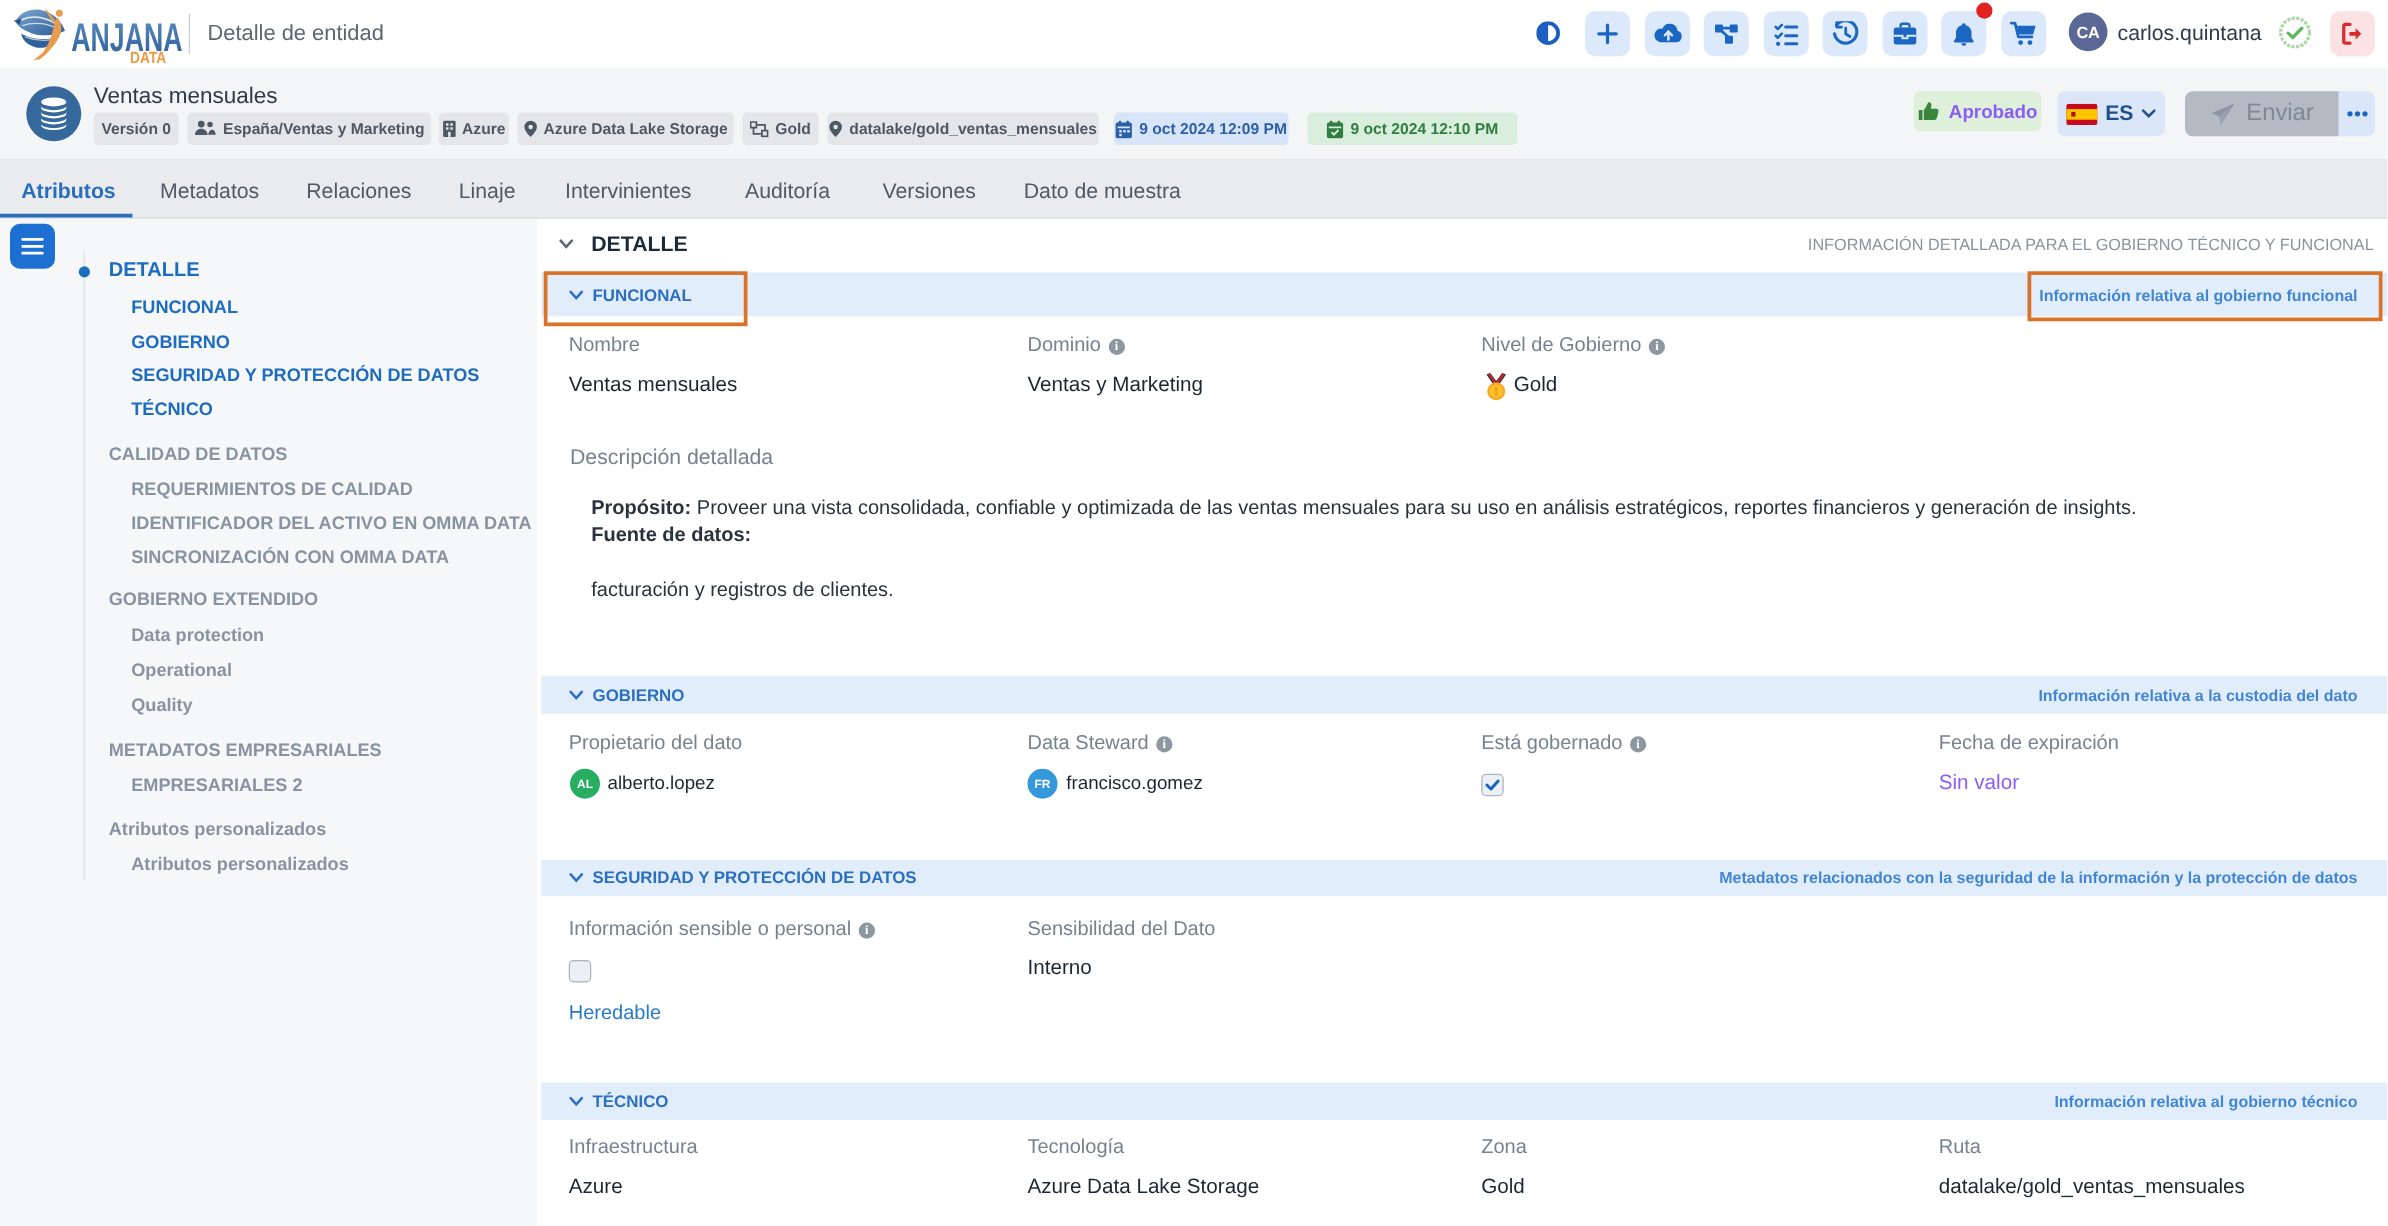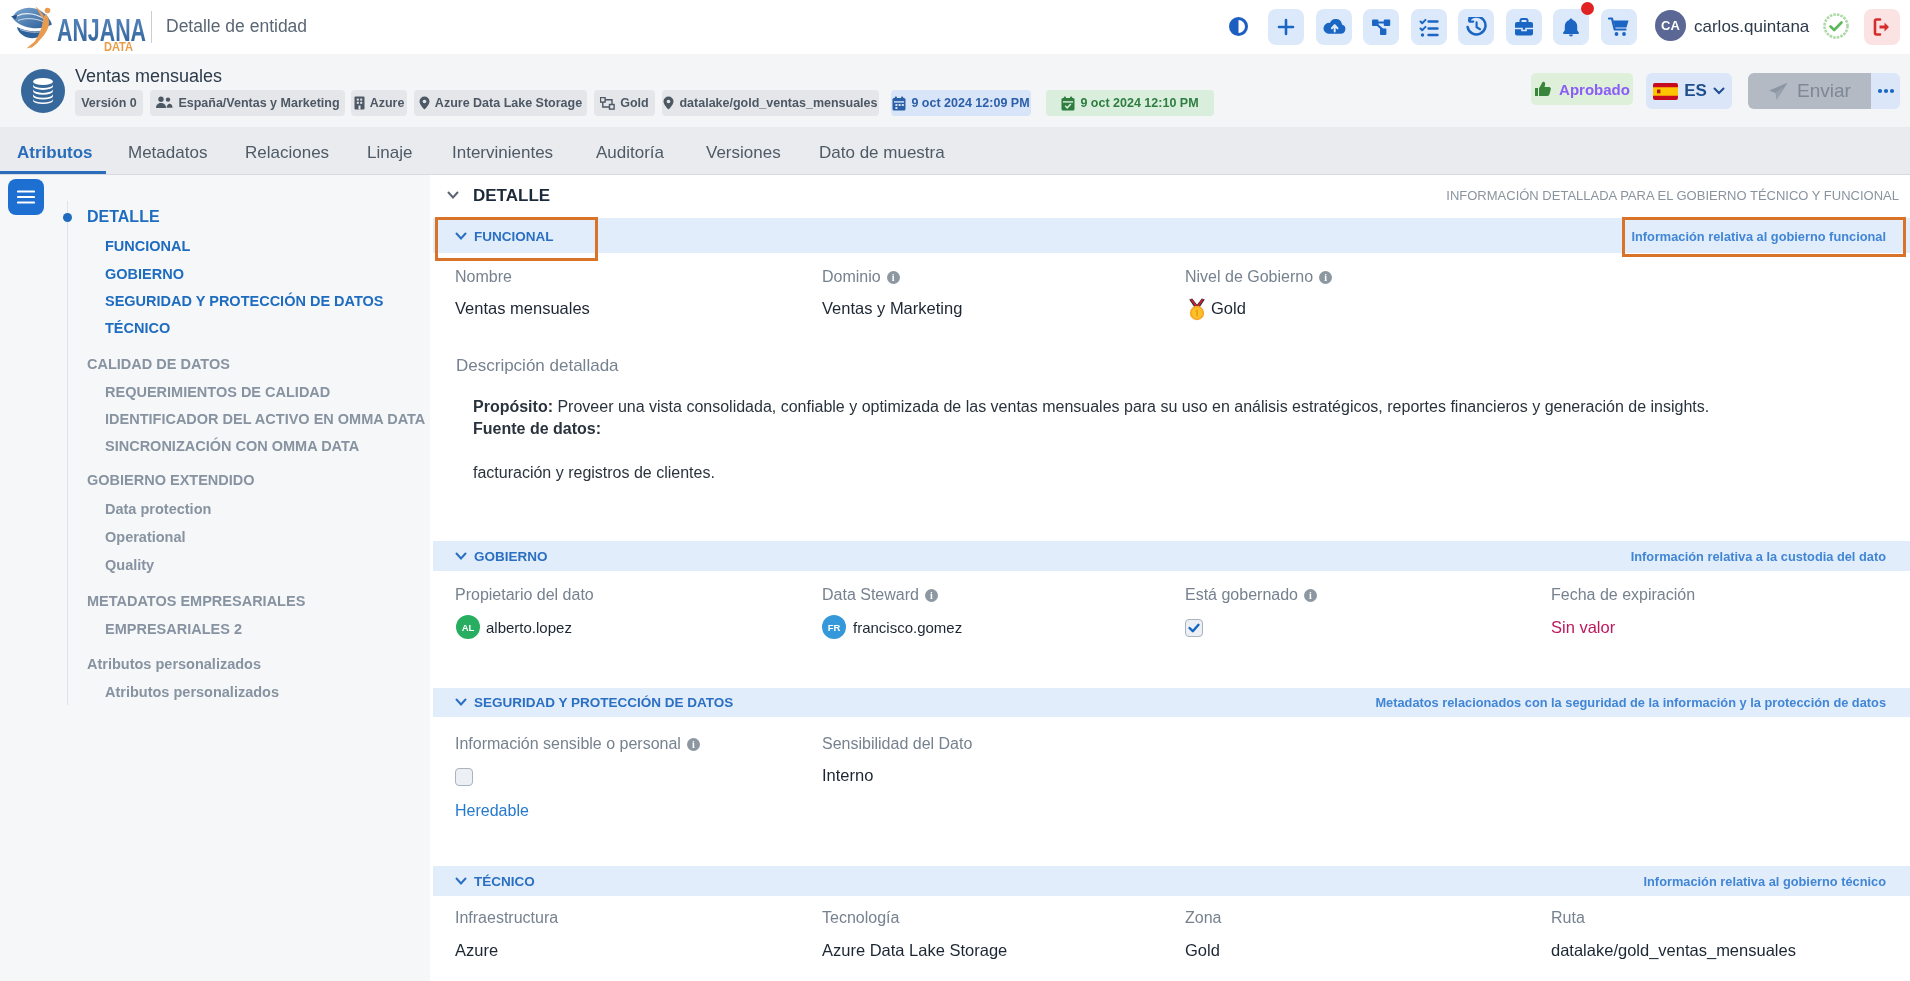--- a/index.html
+++ b/index.html
@@ -343,21 +343,21 @@
   <div class="label" style="left:1121px;top:420px;">Fecha de expiración</div>
   <div class="av" style="left:26px;top:452px;background:#27ae60;">AL</div>
   <div class="value" style="left:56px;top:452px;font-size:15px;">alberto.lopez</div>
   <div class="av" style="left:392px;top:452px;background:#3498db;">FR</div>
   <div class="value" style="left:423px;top:452px;font-size:15px;">francisco.gomez</div>
   <div class="cbx" style="left:755px;top:444px;">
       <svg width="16" height="16" viewBox="0 0 16 16" style="display:block;margin:0 auto;">
         <path d="M3.5 8 L6.8 11.2 L12.5 4.8" fill="none" stroke="#1565c0" stroke-width="2.4" stroke-linecap="round" stroke-linejoin="round"></path>
       </svg>
     </div>
-  <div class="value" style="left:1121px;top:452px;color:#be185d;">Sin valor</div>
+  <div class="value" style="left:1121px;top:452px;color:#8b5cf6;">Sin valor</div>
 
   <div class="secbar" style="top:513px;height:29px;"></div>
   <svg class="chev" style="left:24px;top:520px;" viewBox="0 0 14 14">
       <path d="M2.5 4.5 L7 9.5 L11.5 4.5" fill="none" stroke="#2a6fc2" stroke-width="2" stroke-linecap="round"></path>
     </svg>
   <div class="sectitle" style="left:44px;top:527px;">SEGURIDAD Y PROTECCIÓN DE DATOS</div>
   <div class="secright" style="top:527px;">Metadatos relacionados con la seguridad de la información y la protección de datos</div>
 
   <div class="label" style="left:25px;top:569px;">Información sensible o personal <span class="infoi">i</span></div>
   <div class="label" style="left:392px;top:569px;">Sensibilidad del Dato</div>

